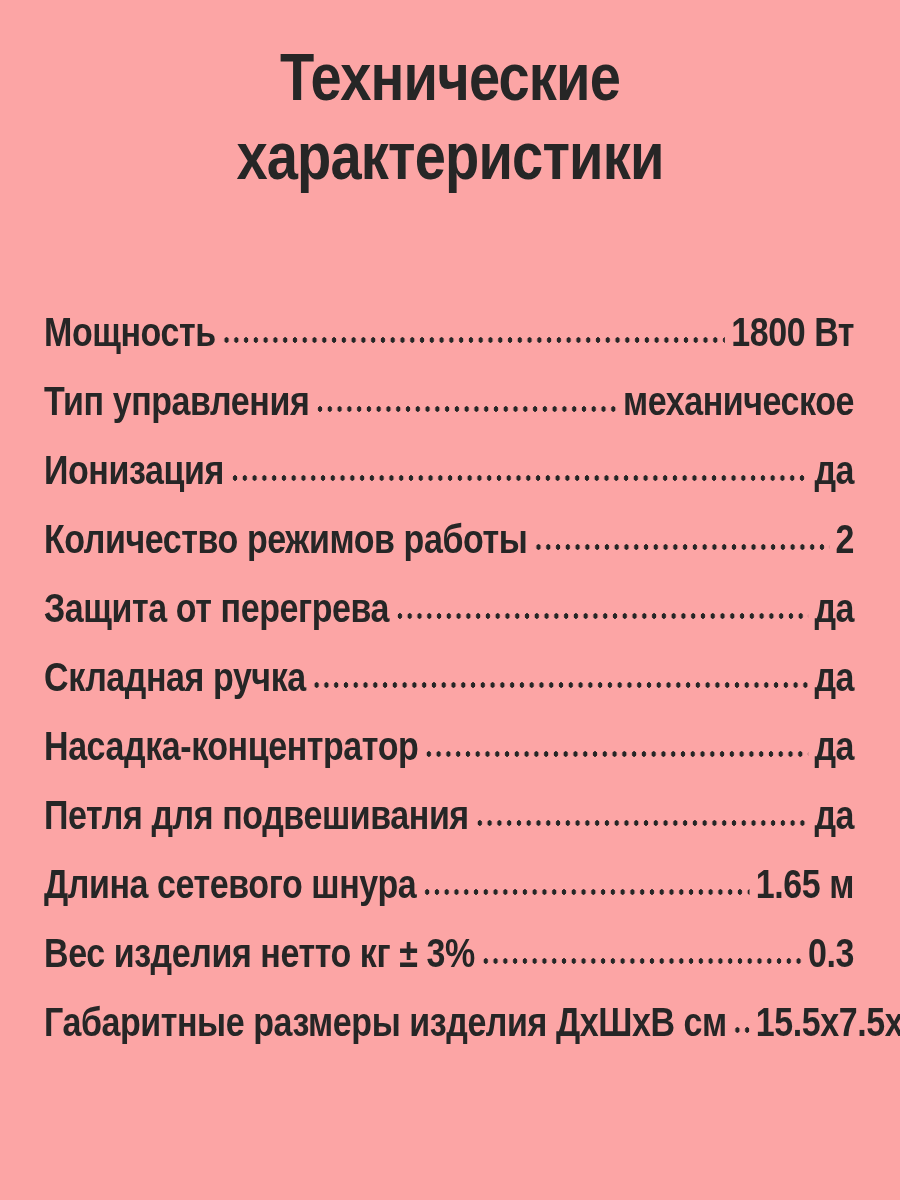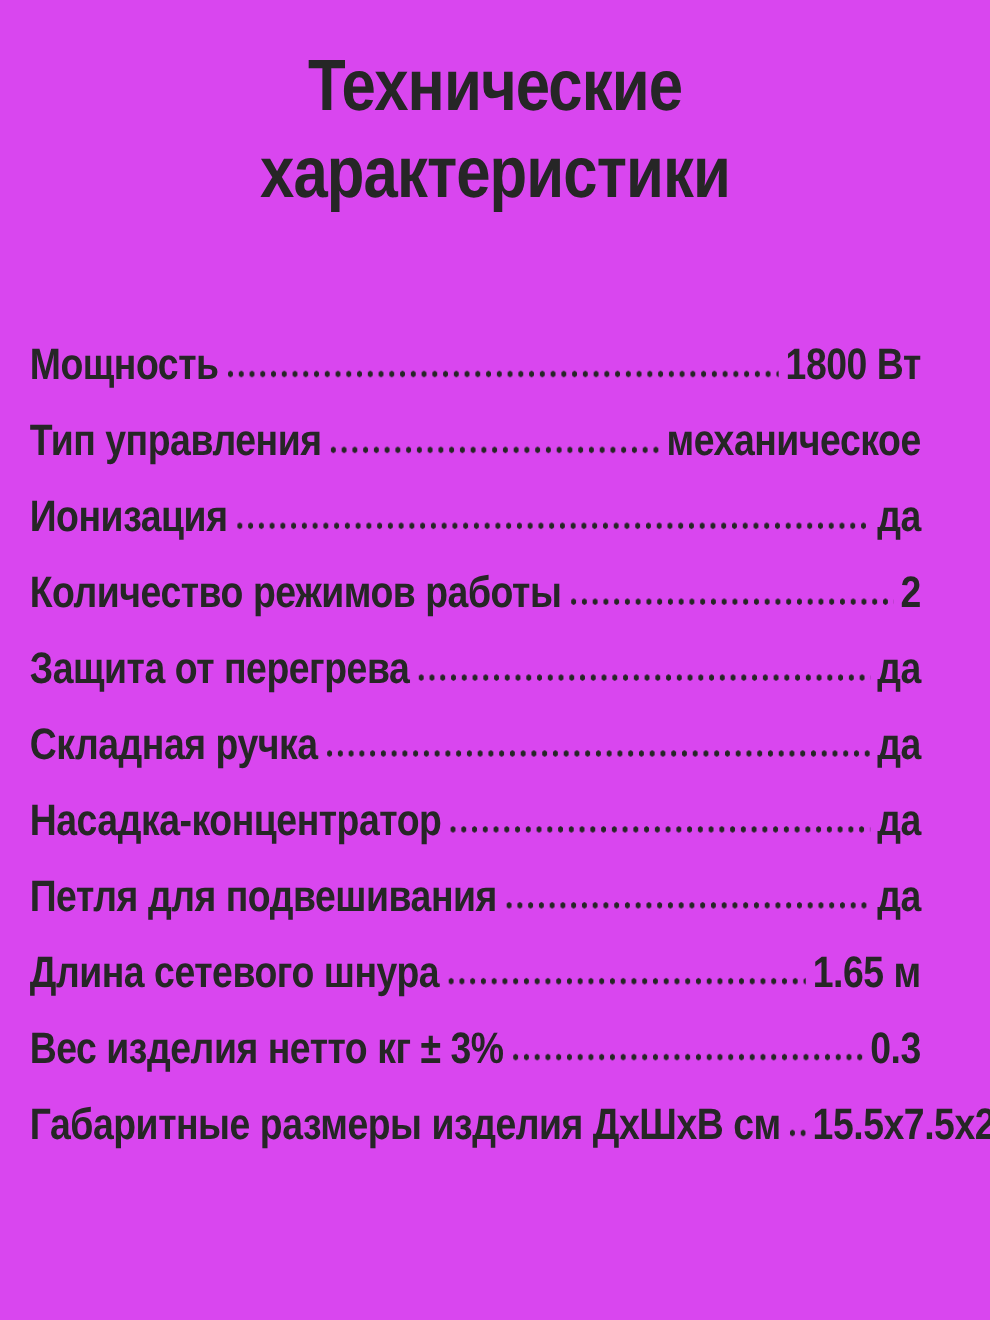--- a/index.html
+++ b/index.html
@@ -4,42 +4,42 @@
 <style>
   html, body {
     margin: 0;
     padding: 0;
     background: #ffffff;
   }
   .page {
     position: relative;
     width: 900px;
     height: 1200px;
-    background: #d946ef;
+    background: #fca5a5;
     overflow: hidden;
     font-family: "Liberation Sans", sans-serif;
     color: #262626;
   }
   .title {
     margin-top: 38px;
     width: 900px;
     text-align: center;
     font-size: 66px;
     line-height: 79px;
     font-weight: 700;
     letter-spacing: -1px;
     transform: scaleX(0.85);
     transform-origin: 50% 0;
   }
   .title .line {
     display: block;
   }
   .specs {
     margin-top: 88px;
-    padding-left: 27px;
+    padding-left: 44px;
   }
   .row {
     width: 953px;
     height: 69px;
     display: flex;
     align-items: flex-end;
     transform: scaleX(0.85);
     transform-origin: 0 50%;
   }
   .row .label,

